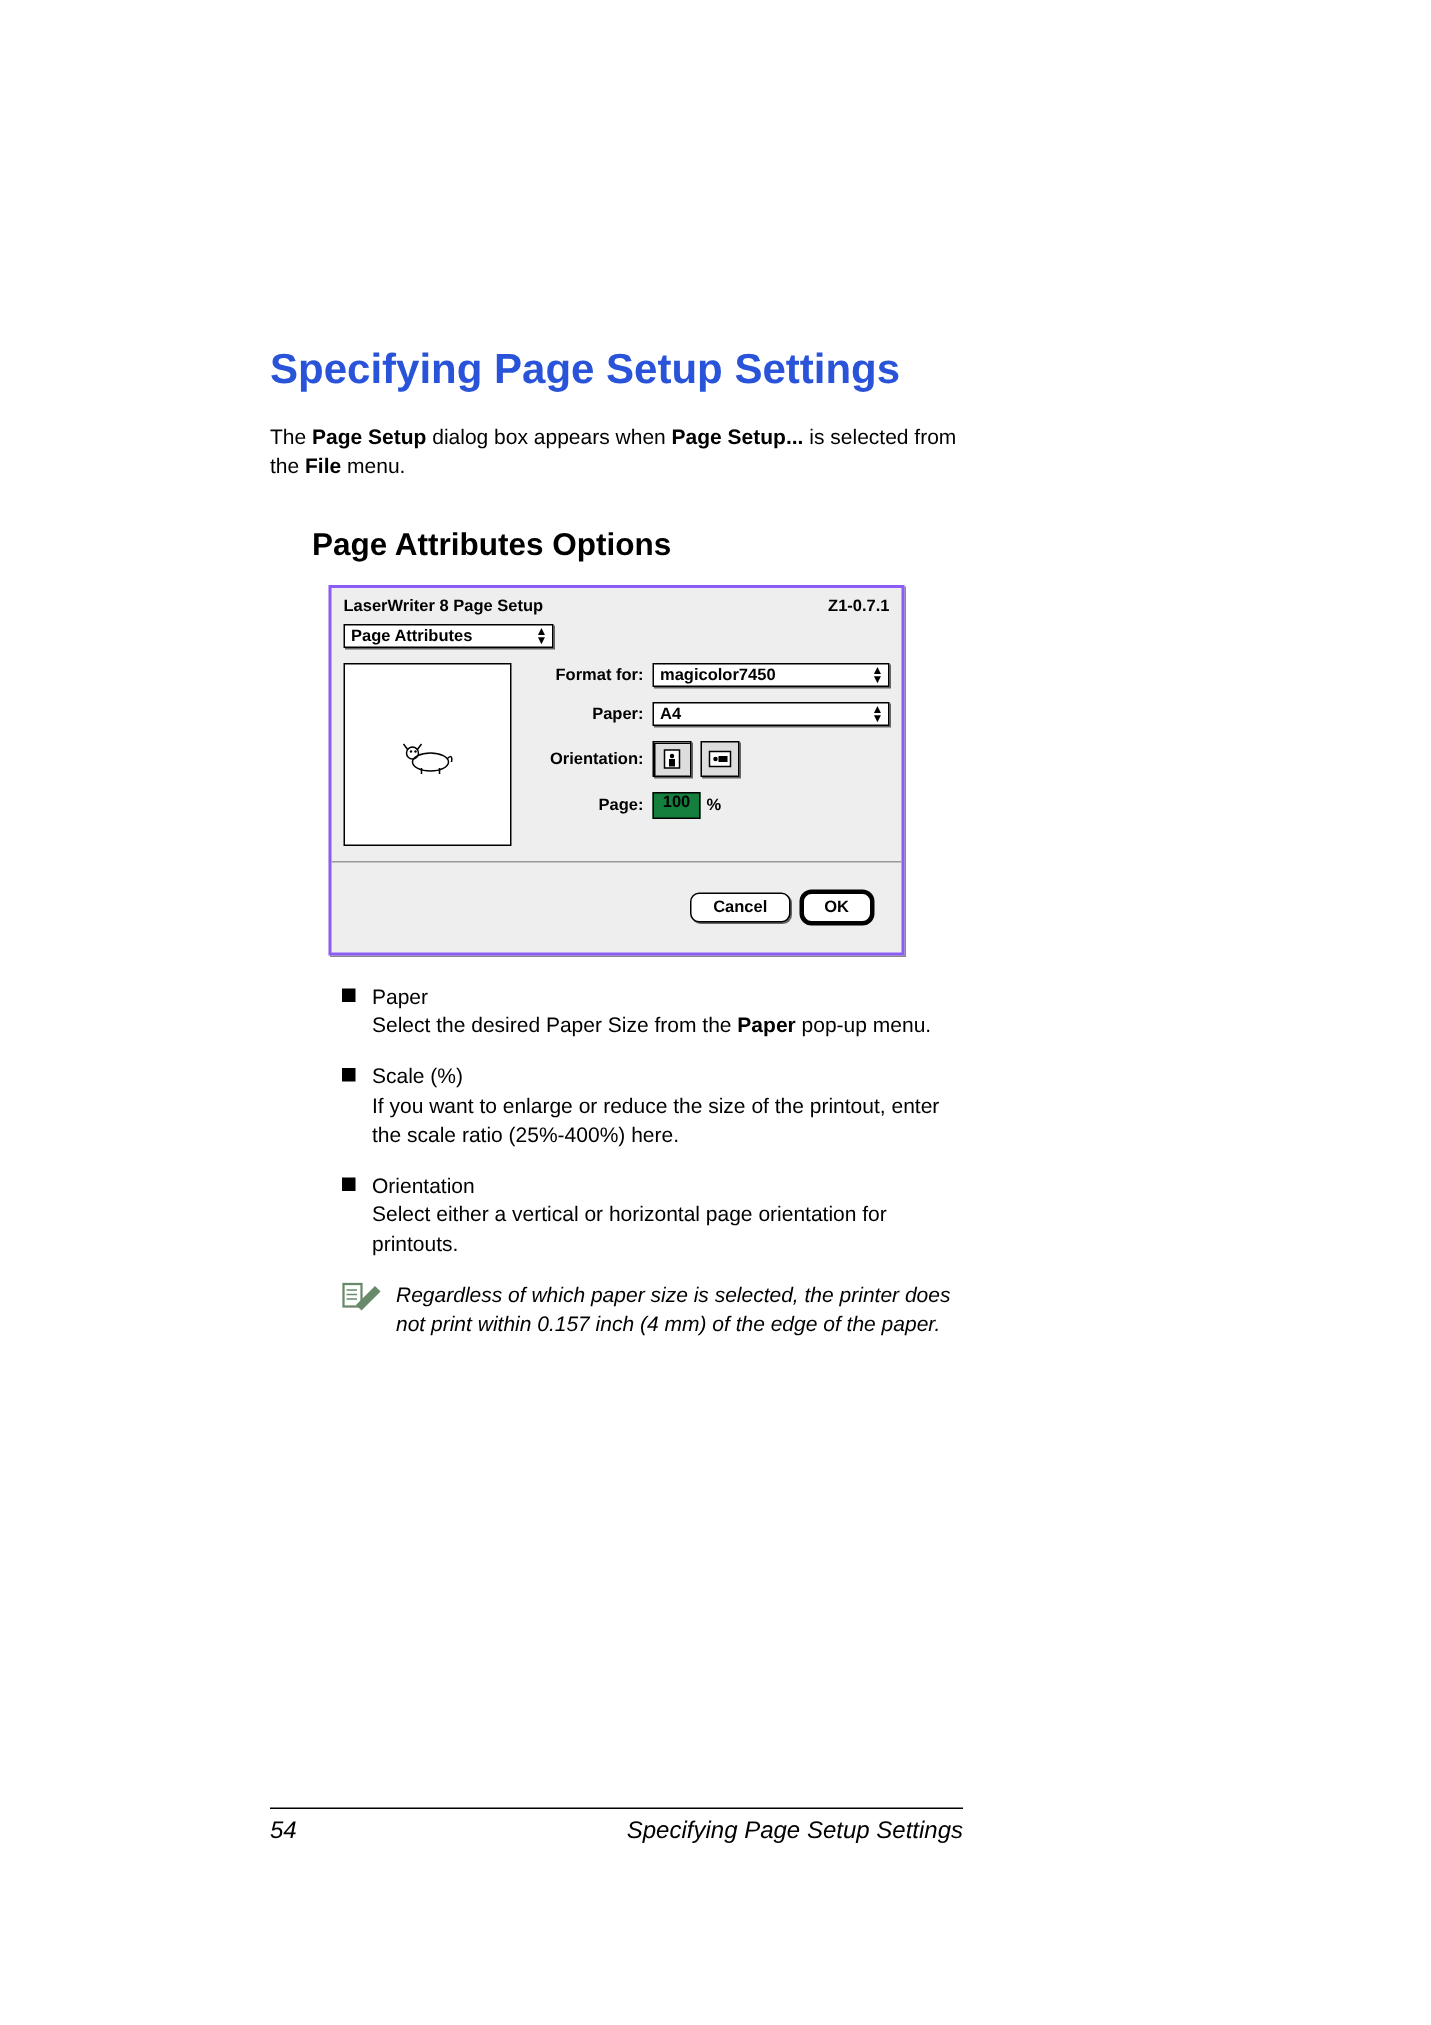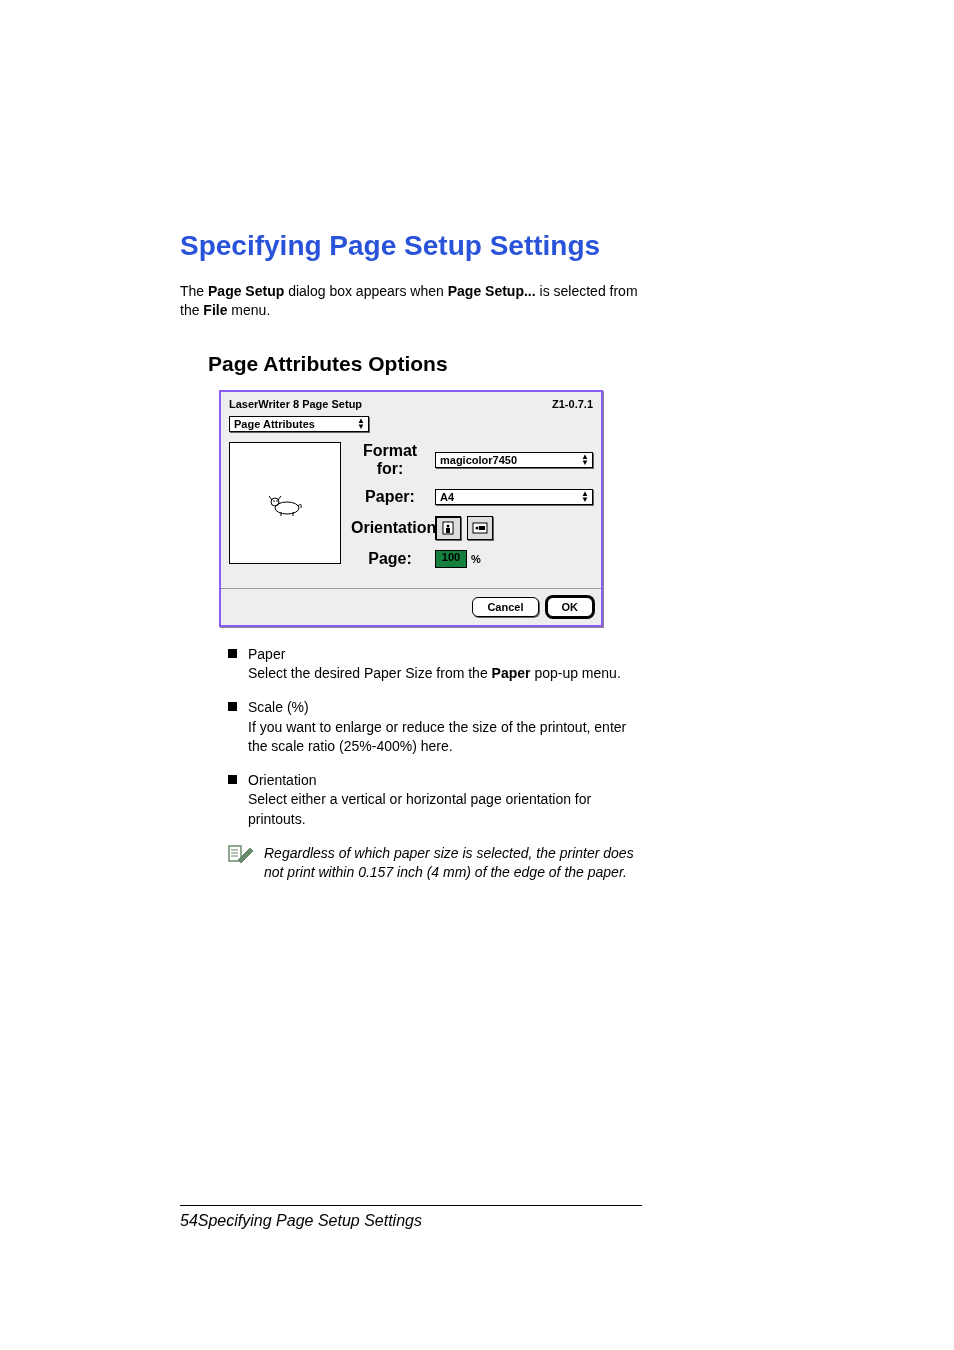--- a/index.html
+++ b/index.html
@@ -91,24 +91,24 @@
   .controls {
     flex: 1;
   }
   .ctrl-row {
     display: flex;
     align-items: center;
     margin-bottom: 10px;
   }
   .ctrl-label {
     width: 78px;
-    text-align: center;
+    text-align: right;
     font-weight: bold;
     padding-right: 6px;
-    font-size: 16px;
+    font-size: 11px;
   }
   .orient-btn {
     width: 24px;
     height: 22px;
     border: 1px solid #000;
     background: #ddd;
     margin-right: 6px;
     display:inline-flex;
     align-items:center;
     justify-content:center;
@@ -119,21 +119,21 @@
     width: 30px;
     height: 16px;
     border: 1px solid #000;
     background: #15803d;
     text-align: center;
     font-size: 11px;
     font-weight: bold;
   }
   .dialog-footer {
     border-top: 1px solid #999;
-    padding: 8px;
+    padding: 20px;
     display: flex;
     justify-content: flex-end;
     gap: 8px;
   }
   .mac-btn {
     border: 1px solid #000;
     background: #fff;
     border-radius: 6px;
     padding: 3px 14px;
     font-size: 11px;
@@ -177,20 +177,21 @@
     line-height: 1.4;
   }
   .footer {
     position: absolute;
     bottom: 120px;
     left: 180px;
     right: 180px;
     border-top: 1px solid #000;
     padding-top: 6px;
     display: flex;
+    justify-content: space-between;
     font-style: italic;
     font-size: 16px;
   }
 </style>
 </head>
 <body>
 
 <div class="page">
   <h1 class="main-title">Specifying Page Setup Settings</h1>
 

